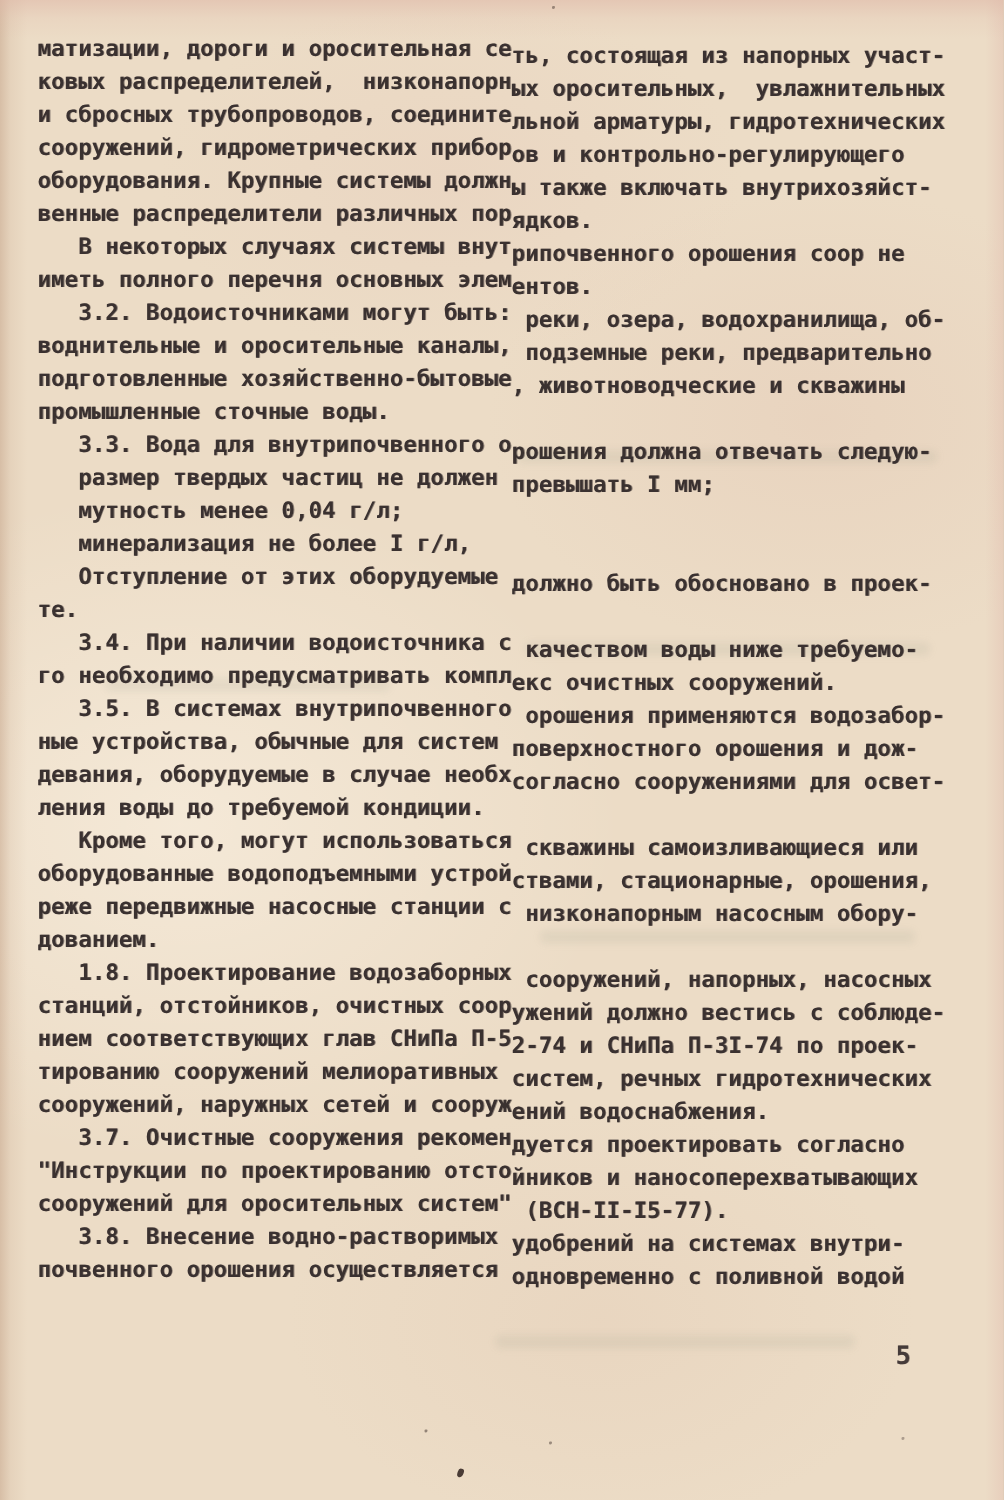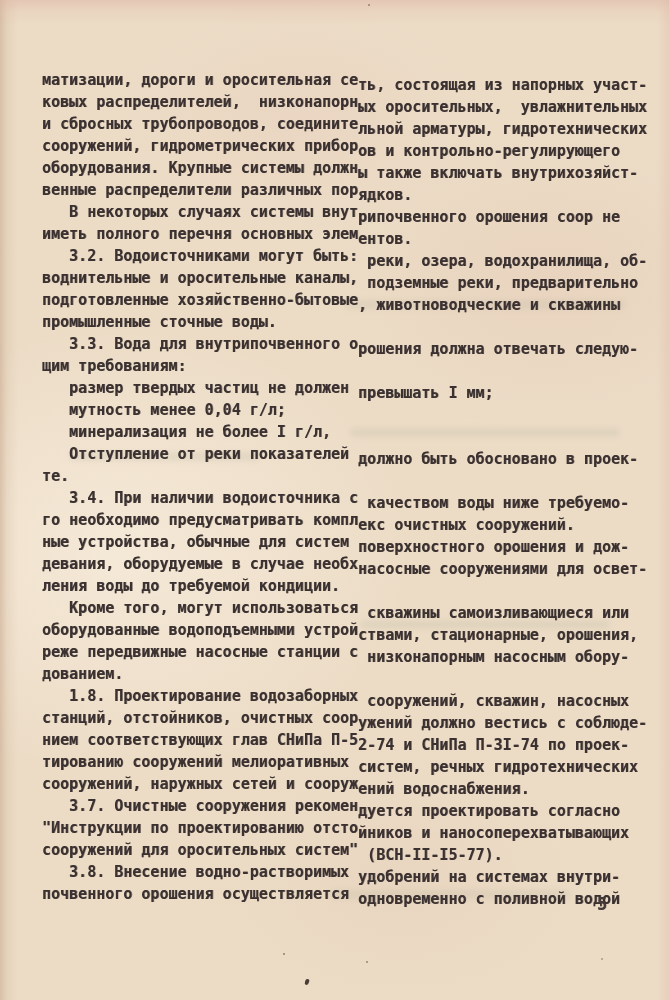--- a/index.html
+++ b/index.html
@@ -18,23 +18,22 @@
       linear-gradient(90deg, rgba(198,166,140,0.55) 0px, rgba(198,166,140,0.18) 7px, rgba(198,166,140,0) 18px),
       linear-gradient(270deg, rgba(226,190,176,0.45) 0px, rgba(226,190,176,0) 12px),
       radial-gradient(ellipse 320px 220px at 82% 28%, rgba(223,190,172,0.28), rgba(223,190,172,0) 70%),
       radial-gradient(ellipse 420px 320px at 18% 55%, rgba(255,248,236,0.45), rgba(255,248,236,0) 70%),
       radial-gradient(ellipse 300px 200px at 60% 88%, rgba(221,192,170,0.22), rgba(221,192,170,0) 70%),
       radial-gradient(ellipse 260px 160px at 45% 12%, rgba(228,196,182,0.25), rgba(228,196,182,0) 75%);
     font-family: "DejaVu Sans Mono", "Liberation Mono", monospace;
   }
   .text-block {
     position: absolute;
-    left: 42px;
+    left: 25px;
     top: 23px;
-    margin-top: 48px;
   }
   .line {
     height: 22px;
     white-space: pre;
     font-size: 15px;
     font-weight: bold;
     color: #3a3130;
     text-shadow: 0.6px 0.3px 0.4px rgba(52,42,42,0.5);
     letter-spacing: 0px;
   }
@@ -94,36 +93,36 @@
       <div class="line"><span class="seg seg-left">сооружений, гидрометрических прибор</span><span class="seg seg-right">ов и контрольно-регулирующего</span></div>
       <div class="line"><span class="seg seg-left">оборудования. Крупные системы должн</span><span class="seg seg-right">ы также включать внутрихозяйст-</span></div>
       <div class="line"><span class="seg seg-left">венные распределители различных пор</span><span class="seg seg-right">ядков.</span></div>
       <div class="line"><span class="seg seg-left">   В некоторых случаях системы внут</span><span class="seg seg-right">рипочвенного орошения соор не</span></div>
       <div class="line"><span class="seg seg-left">иметь полного перечня основных элем</span><span class="seg seg-right">ентов.</span></div>
       <div class="line"><span class="seg seg-left">   3.2. Водоисточниками могут быть:</span><span class="seg seg-right"> реки, озера, водохранилища, об-</span></div>
       <div class="line"><span class="seg seg-left">воднительные и оросительные каналы,</span><span class="seg seg-right"> подземные реки, предварительно</span></div>
       <div class="line"><span class="seg seg-left">подготовленные хозяйственно-бытовые</span><span class="seg seg-right">, животноводческие и скважины</span></div>
       <div class="line"><span class="seg seg-left">промышленные сточные воды.</span></div>
       <div class="line"><span class="seg seg-left">   3.3. Вода для внутрипочвенного о</span><span class="seg seg-right">рошения должна отвечать следую-</span></div>
-      <div class="line"><span class="seg seg-left">щим требованиям:</span></div>
       <div class="line"><span class="seg seg-left">   размер твердых частиц не должен </span><span class="seg seg-right">превышать I мм;</span></div>
       <div class="line"><span class="seg seg-left">   мутность менее 0,04 г/л;</span></div>
       <div class="line"><span class="seg seg-left">   минерализация не более I г/л,</span></div>
-      <div class="line"><span class="seg seg-left">   Отступление от реки показателей </span><span class="seg seg-right">должно быть обосновано в проек-</span></div>
+      <div class="line"><span class="seg seg-left">   Отступление от этих оборудуемые </span><span class="seg seg-right">должно быть обосновано в проек-</span></div>
       <div class="line"><span class="seg seg-left">те.</span></div>
       <div class="line"><span class="seg seg-left">   3.4. При наличии водоисточника с</span><span class="seg seg-right"> качеством воды ниже требуемо-</span></div>
       <div class="line"><span class="seg seg-left">го необходимо предусматривать компл</span><span class="seg seg-right">екс очистных сооружений.</span></div>
+      <div class="line"><span class="seg seg-left">   3.5. В системах внутрипочвенного</span><span class="seg seg-right"> орошения применяются водозабор-</span></div>
       <div class="line"><span class="seg seg-left">ные устройства, обычные для систем </span><span class="seg seg-right">поверхностного орошения и дож-</span></div>
-      <div class="line"><span class="seg seg-left">девания, оборудуемые в случае необх</span><span class="seg seg-right">насосные сооружениями для освет-</span></div>
+      <div class="line"><span class="seg seg-left">девания, оборудуемые в случае необх</span><span class="seg seg-right">согласно сооружениями для освет-</span></div>
       <div class="line"><span class="seg seg-left">ления воды до требуемой кондиции.</span></div>
       <div class="line"><span class="seg seg-left">   Кроме того, могут использоваться</span><span class="seg seg-right"> скважины самоизливающиеся или</span></div>
       <div class="line"><span class="seg seg-left">оборудованные водоподъемными устрой</span><span class="seg seg-right">ствами, стационарные, орошения,</span></div>
       <div class="line"><span class="seg seg-left">реже передвижные насосные станции с</span><span class="seg seg-right"> низконапорным насосным обору-</span></div>
       <div class="line"><span class="seg seg-left">дованием.</span></div>
-      <div class="line"><span class="seg seg-left">   1.8. Проектирование водозаборных</span><span class="seg seg-right"> сооружений, скважин, насосных</span></div>
+      <div class="line"><span class="seg seg-left">   1.8. Проектирование водозаборных</span><span class="seg seg-right"> сооружений, напорных, насосных</span></div>
       <div class="line"><span class="seg seg-left">станций, отстойников, очистных соор</span><span class="seg seg-right">ужений должно вестись с соблюде-</span></div>
       <div class="line"><span class="seg seg-left">нием соответствующих глав СНиПа П-5</span><span class="seg seg-right">2-74 и СНиПа П-3I-74 по проек-</span></div>
       <div class="line"><span class="seg seg-left">тированию сооружений мелиоративных </span><span class="seg seg-right">систем, речных гидротехнических</span></div>
       <div class="line"><span class="seg seg-left">сооружений, наружных сетей и сооруж</span><span class="seg seg-right">ений водоснабжения.</span></div>
       <div class="line"><span class="seg seg-left">   3.7. Очистные сооружения рекомен</span><span class="seg seg-right">дуется проектировать согласно</span></div>
       <div class="line"><span class="seg seg-left">"Инструкции по проектированию отсто</span><span class="seg seg-right">йников и наносоперехватывающих</span></div>
       <div class="line"><span class="seg seg-left">сооружений для оросительных систем"</span><span class="seg seg-right"> (ВСН-II-I5-77).</span></div>
       <div class="line"><span class="seg seg-left">   3.8. Внесение водно-растворимых </span><span class="seg seg-right">удобрений на системах внутри-</span></div>
       <div class="line"><span class="seg seg-left">почвенного орошения осуществляется </span><span class="seg seg-right">одновременно с поливной водой</span></div>
     </div>

